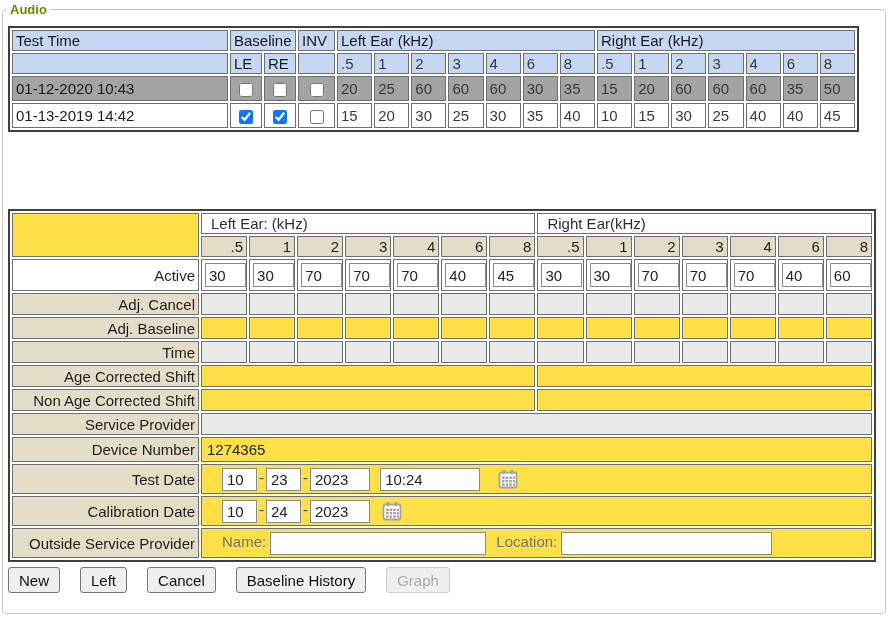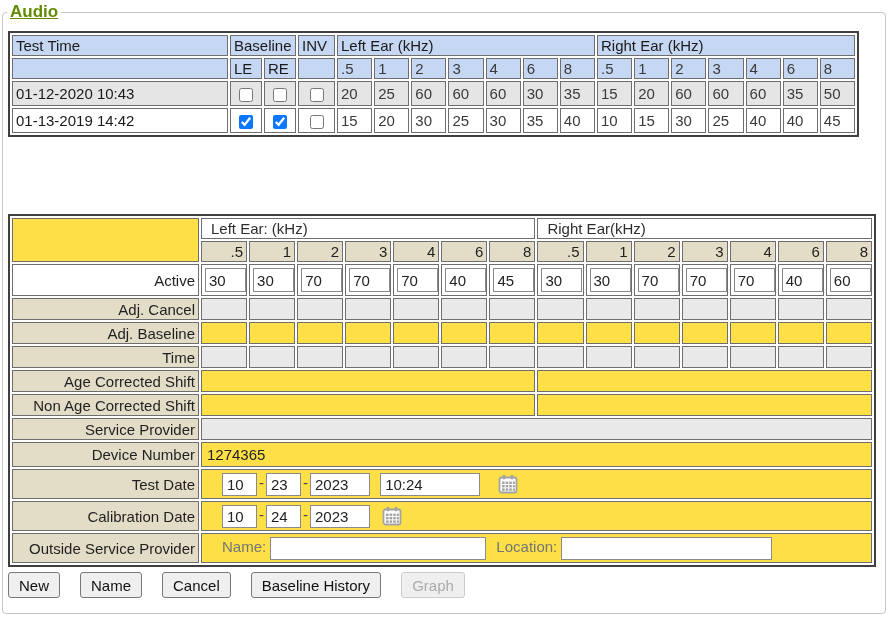--- a/index.html
+++ b/index.html
@@ -1,28 +1,28 @@
 <!DOCTYPE html>
 <html><head>
 <meta charset="utf-8">
 <style>
   html,body{margin:0;padding:0;background:#fff;font-family:"Liberation Sans",sans-serif;color:#1a1a1a;}
   .page{width:890px;height:618px;box-sizing:border-box;padding:2px;}
   fieldset.audio-fs{box-sizing:border-box;width:884px;height:612px;margin:0;border:1px solid #c6c6c6;border-radius:4px;padding:2px 5px 6px 5px;}
-  legend.audio-legend{color:#628b00;font-weight:bold;font-size:17px;padding:0 3px;margin-left:-1px;text-decoration:underline;}
+  legend.audio-legend{color:#628b00;font-weight:bold;font-size:13px;padding:0 3px;margin-left:-1px;}
 
   table{border-collapse:separate;border-spacing:2px;border:2px solid #3f3f3f;table-layout:fixed;background:#fff;}
   td,th{border:1px solid #6e6e6e;font-size:15px;font-weight:normal;padding:1px 3px;overflow:hidden;white-space:nowrap;box-sizing:border-box;vertical-align:middle;}
 
   
   .hist{width:851px;margin-top:7px;}
   .hist th{text-align:left;background:#c6d7f3;height:20px;}
   .hist td{height:25px;}
   .num{color:#3a3a3a;}
-  .rowA td{background:#e5e5e5;}
+  .rowA td{background:#a3a3a3;}
   .rowB td{background:#ffffff;}
   .cb-cell{text-align:center;}
   input[type=checkbox]{width:14px;height:14px;margin:0;accent-color:#0b76ff;vertical-align:middle;}
 
   
   .form-t{width:868px;margin-top:77px;}
   .form-t .hdr{height:20px;background:#fff;color:#2e2e2e;padding-left:9px;}
   .tan{background:#e3ddc8;text-align:right;color:#1f1f1f;}
   .freq{height:16px;}
   .grey{background:#e9e9e9;}
@@ -305,20 +305,20 @@
       <td colspan="14" class="white date-cell">
         <span class="grey-lbl">Name:</span><input class="txt name-in" type="text" value="" style="">
         <span class="grey-lbl loc-lbl">Location:</span><input class="txt loc-in" type="text" value="" style="">
       </td>
     </tr>
   </tbody>
       </table>
 
   <div class="btn-row">
     <button class="btn">New</button>
-    <button class="btn">Name</button>
+    <button class="btn">Left</button>
     <button class="btn">Cancel</button>
     <button class="btn">Baseline History</button>
     <button class="btn" disabled="">Graph</button>
   </div>
 
 </fieldset>
 </div>
 
 </body></html>

